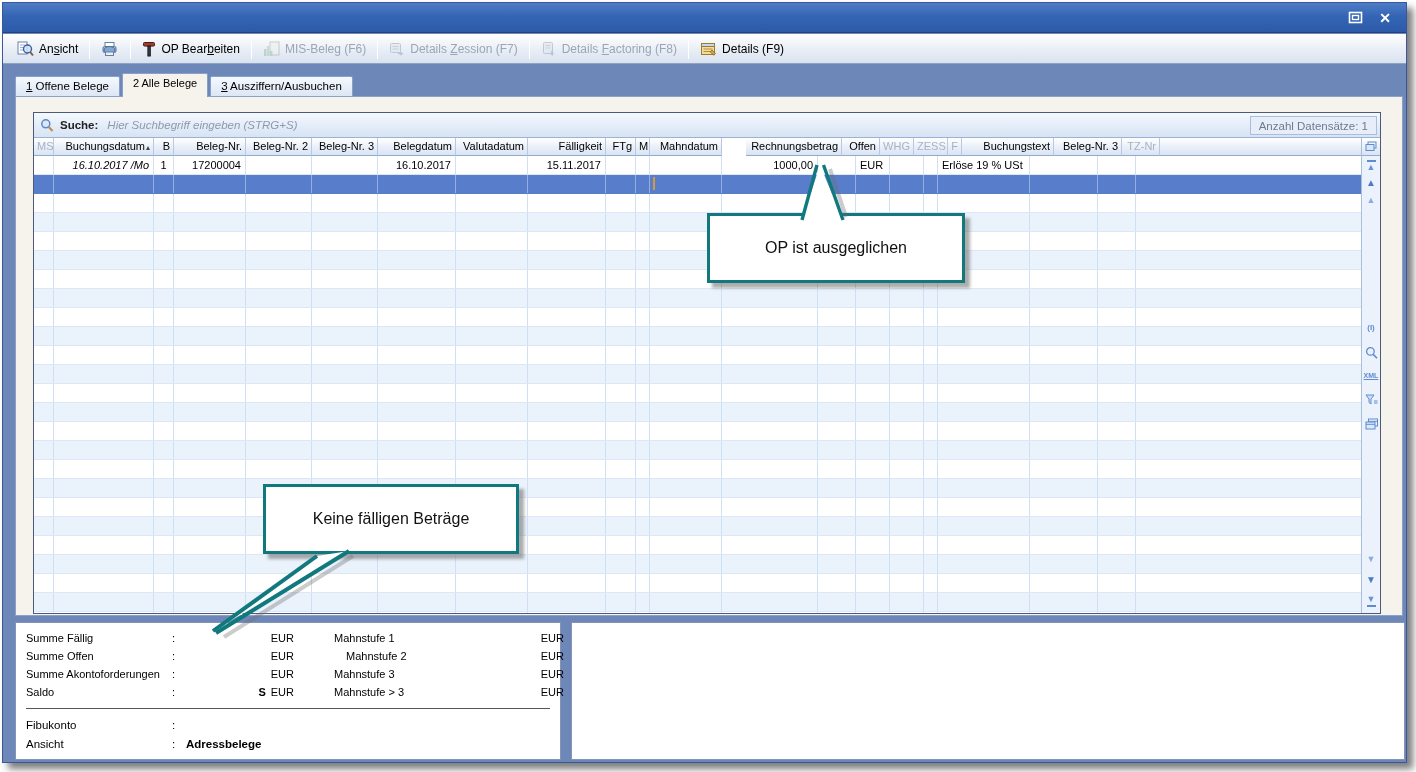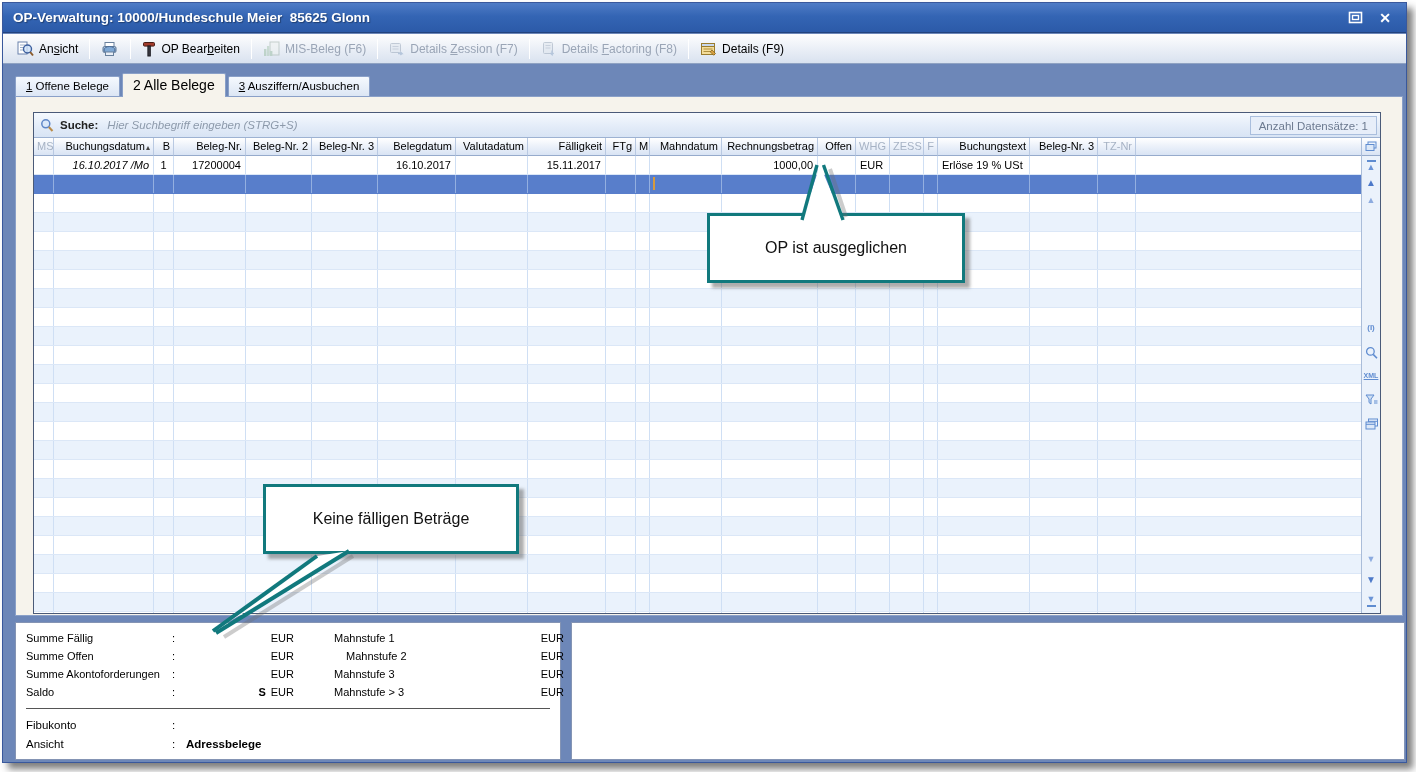--- a/index.html
+++ b/index.html
@@ -23,21 +23,21 @@
   .tbtn{display:flex;align-items:center;gap:5px;padding:3px 8px;font-size:12px;color:#000;border-radius:2px;}
   .tbtn.dis{color:#9aa5b6;}
   .tbtn.dis svg{opacity:.55;}
   .tsep{width:1px;height:20px;background:#aab6c8;border-right:1px solid #fff;margin:0 3px;}
   .u{text-decoration:underline;}
   
   .frame{position:absolute;left:0;top:61px;right:0;bottom:0;background:#6d87b8;}
   .tabs{position:absolute;left:12px;top:9px;display:flex;align-items:flex-end;gap:2px;}
   .tab{height:21px;padding:3px 10px 0;font-size:11.5px;background:linear-gradient(#f5f9fe,#dbe5f4);
     border:1px solid #8aa0c8;border-bottom:none;border-radius:2px 2px 0 0;color:#000;}
-  .tab.active{height:24px;background:#f6f3ec;position:relative;z-index:3;font-size:14px;
+  .tab.active{height:24px;background:#f6f3ec;position:relative;z-index:3;font-size:11px;
     box-shadow:0 2px 0 #f6f3ec;}
   .tabpage{position:absolute;left:12px;top:32px;width:1388px;height:520px;background:#f6f3ec;
     border:1px solid #8aa0c8;z-index:2;}
   
   .grid{position:absolute;left:17px;top:15px;width:1348px;height:502px;border:1px solid #4a5a78;
     background:#fff;}
   .searchbar{position:absolute;left:0;top:0;right:0;height:25px;
     background:linear-gradient(#f5f9fe,#e2ebf8 60%,#d8e4f4);border-bottom:1px solid #9db2d2;
     display:flex;align-items:center;padding-left:6px;font-size:11.5px;}
   .search-label{font-weight:bold;color:#222;margin-left:6px;}
@@ -90,21 +90,20 @@
     display:flex;align-items:center;justify-content:center;font-size:16px;color:#111;
     box-shadow:5px 5px 3px rgba(105,105,105,.55);}
   .callout-tail{position:absolute;z-index:41;pointer-events:none;}
 </style>
 </head>
 <body>
 
 <div class="window">
 
   <div class="titlebar">
-    <span class="title-text">OP-Verwaltung: 10000/Hundeschule Meier  85625 Glonn</span>
     <span class="win-controls">
       <span class="win-btn">
         <svg width="15" height="13" viewBox="0 0 15 13">
           <rect x="1.5" y="1.5" width="12" height="10" fill="none" stroke="#fff" stroke-width="1.6"></rect>
           <rect x="4.5" y="4.5" width="6" height="4" fill="none" stroke="#fff" stroke-width="1.4"></rect>
         </svg>
       </span>
       <span class="win-btn">
         <span class="close-glyph">✕</span>
       </span>
@@ -210,21 +209,21 @@
                 <div class="hcell" style="width: 20px;">B</div>
                 <div class="hcell" style="width: 72px;">Beleg-Nr.</div>
                 <div class="hcell" style="width: 66px;">Beleg-Nr. 2</div>
                 <div class="hcell" style="width: 66px;">Beleg-Nr. 3</div>
                 <div class="hcell" style="width: 78px;">Belegdatum</div>
                 <div class="hcell" style="width: 72px;">Valutadatum</div>
                 <div class="hcell" style="width: 78px;">Fälligkeit</div>
                 <div class="hcell" style="width: 30px;">FTg</div>
                 <div class="hcell" style="width: 14px;">M</div>
                 <div class="hcell" style="width: 72px;">Mahndatum</div>
-                <div class="hcell" style="width: 96px;">Rechnungsbetrag</div>
+                <div class="hcell" style="width: 96px; margin-left: 24px;">Rechnungsbetrag</div>
                 <div class="hcell" style="width: 38px;">Offen</div>
                 <div class="hcell dis" style="width: 34px;">WHG</div>
                 <div class="hcell dis" style="width: 34px;">ZESS</div>
                 <div class="hcell dis" style="width: 14px;">F</div>
                 <div class="hcell" style="width: 92px;">Buchungstext</div>
                 <div class="hcell" style="width: 68px;">Beleg-Nr. 3</div>
                 <div class="hcell dis" style="width: 38px;">TZ-Nr</div>
                 <div class="hcell hfiller"></div>
               </div>
             <div class="rows">

